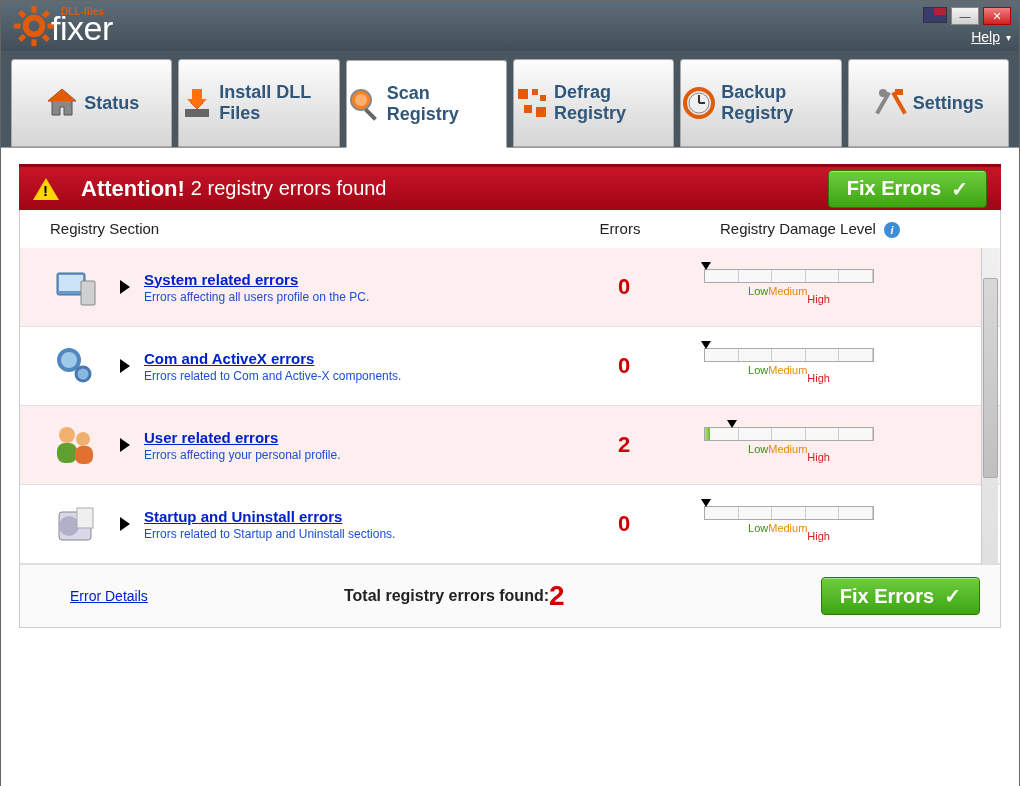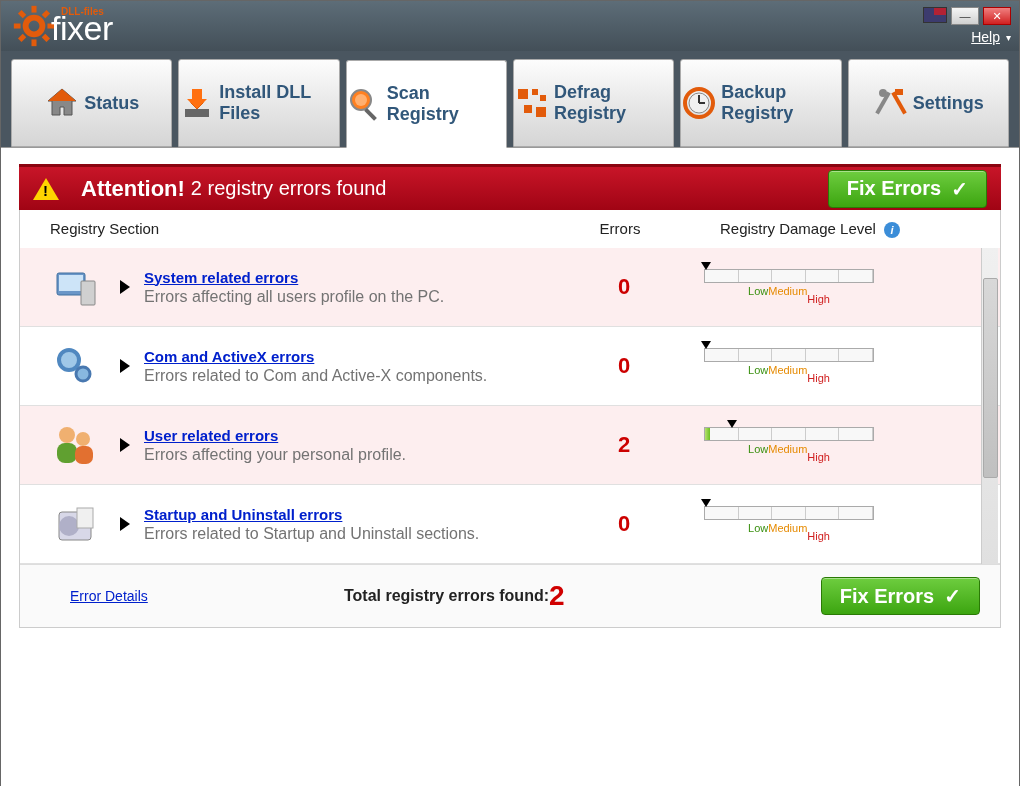--- a/index.html
+++ b/index.html
@@ -40,21 +40,21 @@
   .th-errors { flex: 0 0 100px; text-align:center;}
   .th-damage { flex: 1; padding-left:30px;}
   .info-icon { display:inline-flex; width:16px;height:16px;border-radius:50%;background:#3b8dd8;color:#fff;font-size:11px;font-weight:bold;align-items:center;justify-content:center;margin-left:4px;font-style:italic;}
   
   .rows-wrap { max-height: 370px; overflow-y:auto; position:relative;}
   .row { display:flex; align-items:center; padding: 14px 20px 14px 30px; border-bottom:1px solid #e0e0e0;}
   .row.pink { background: #fdeeef;}
   .row-icon { width:50px; height:50px; flex:0 0 50px; margin-right:20px; display:flex;align-items:center;justify-content:center;}
   .row-text { flex: 0 0 430px;}
   .row-title { color:#0020cc; text-decoration:underline; font-weight:bold; font-size:15px; cursor:pointer;}
-  .row-desc { font-size:16px; color:#737373; margin-top:2px;}
+  .row-desc { font-size:12px; color:#1d4ed8; margin-top:2px;}
   .expand { width:0;height:0;border-top:7px solid transparent;border-bottom:7px solid transparent;border-left:10px solid #000; margin-right:14px; cursor:pointer;}
   .row-errors { flex: 0 0 100px; text-align:center; font-size:22px; font-weight:bold; color:#c00;}
   .row-gauge { flex:1; padding-left:30px;}
   .gauge { width:170px; position:relative;}
   .gauge-bar { height:14px; border:1px solid #aaa; display:flex; background:#f8f8f8;}
   .gauge-cell { flex:1; border-right:1px solid #ccc;}
   .gauge-cell:last-child{border-right:none;}
   .gauge-fill { height:100%; background: linear-gradient(to right,#b8e070,#6ac020);}
   .gauge-marker { position:absolute; top:-7px; left:-3px; width:0;height:0;border-left:5px solid transparent;border-right:5px solid transparent;border-top:8px solid #000;}
   .gauge-labels { display:flex; justify-content:center; font-size:11px; margin-top:2px; width:170px;}

